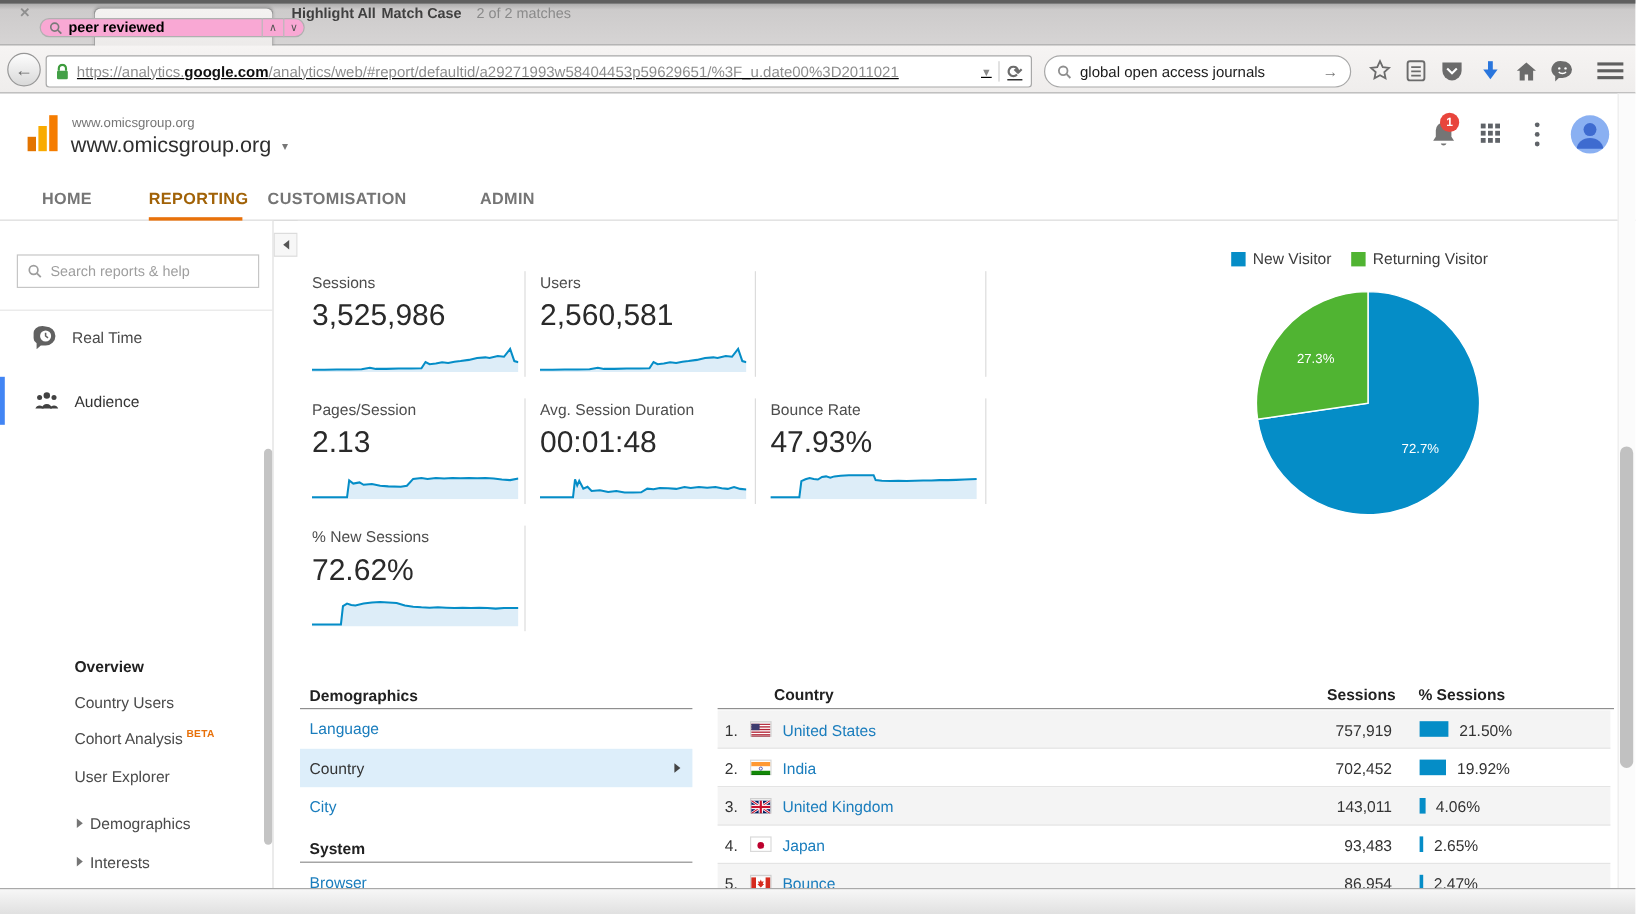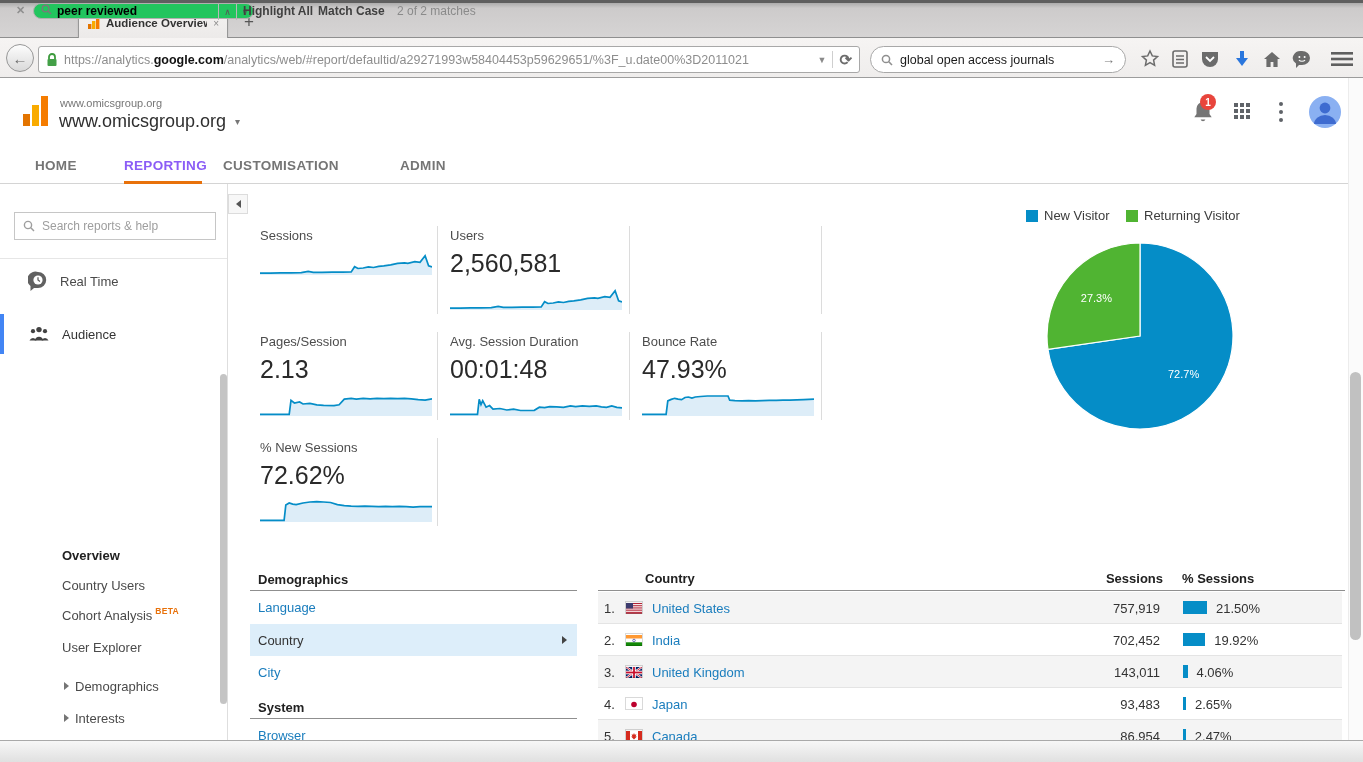--- a/index.html
+++ b/index.html
@@ -17,21 +17,21 @@
   .tab-title { font-size:11.5px; font-weight:700; color:#333; white-space:nowrap; overflow:hidden; flex:1; }
   .tab-close { color:#8a8a8a; font-size:10px; }
   .newtab { left:238px; top:11px; width:22px; height:22px; color:#565656; font-size:17px; text-align:center; line-height:22px; }
 
   .toolbar { left:0; top:38px; width:1363px; height:40px; background:linear-gradient(#f6f4f3,#efedec);
     border-bottom:1px solid #9c9c9c; }
   .back-btn { left:6px; top:44px; width:28px; height:28px; border-radius:50%;
     background:linear-gradient(#fdfdfd,#d9d9d9); border:1px solid #979797;
     display:flex; align-items:center; justify-content:center; color:#6a6a6a; font-size:15px; font-weight:700; }
   .urlbar { left:38px; top:46px; width:822px; height:27px; background:#fff; border:1px solid #a8a8a8;
-    border-radius:3px; display:flex; align-items:center; padding:0 7px; gap:6px; }
+    border-radius:3px; display:flex; align-items:center; padding:0 7px; gap:6px;text-decoration:underline; }
   .url-text { font-size:12.5px; white-space:nowrap; overflow:hidden; flex:1; color:#8d8d8d; }
   .url-text .domain { color:#111; font-weight:700; }
   .url-caret { color:#8a8a8a; font-size:9px; }
   .url-sep { width:1px; height:17px; background:#cfcfcf; }
   .reload { color:#6d6d6d; font-size:15px; font-weight:700; }
   .searchbox { left:870px; top:46px; width:256px; height:27px; background:#fff; border:1px solid #a8a8a8;
     border-radius:14px; display:flex; align-items:center; padding:0 10px; gap:7px; }
   .searchbox .q { font-size:12.5px; color:#1a1a1a; flex:1; white-space:nowrap; overflow:hidden; }
   .searchbox .go { color:#7a7a7a; font-size:13px; }
   .tool-icon { top:47px; width:24px; height:24px; display:flex; align-items:center; justify-content:center; }
@@ -48,21 +48,21 @@
   .apps-grid { left:1234px; top:103px; width:20px; height:20px; display:grid;
     grid-template-columns:repeat(3,4px); grid-template-rows:repeat(3,4px); gap:2px; }
   .apps-grid i { background:#5f6368; }
   .dots { left:1279px; top:102px; width:4px; }
   .dots i { display:block; width:4px; height:4px; border-radius:50%; background:#5f6368; margin-bottom:4px; }
   .avatar { left:1309px; top:96px; width:32px; height:32px; border-radius:50%; background:#8ab0f2; overflow:hidden; }
 
   
   .ga-nav { left:0; top:145px; width:1363px; height:39px; background:#fff; border-bottom:1px solid #d4d4d4; }
   .nav-item { top:152px; height:28px; line-height:28px; font-size:13.5px; font-weight:700; color:#757575; letter-spacing:.3px; }
-  .nav-item.active { color:#8b5cf6; }
+  .nav-item.active { color:#a16207; }
   .nav-underline { top:181px; height:3px; background:#e8710a; }
 
   
   .sidebar { left:0; top:184px; width:228px; height:556px; background:#fff; border-right:1px solid #dedede; overflow:hidden; }
   .sb-search { position:absolute; left:14px; top:28px; width:202px; height:28px; border:1px solid #c6c6c6;
     display:flex; align-items:center; padding:0 8px; gap:7px; background:#fff; }
   .sb-search input { border:none; outline:none; width:150px; font-size:12px; color:#444;
     font-family:"Liberation Sans",sans-serif; }
   .sb-search input::placeholder { color:#9e9e9e; }
   .sb-divider { position:absolute; left:0; top:74px; width:228px; height:1px; background:#e6e6e6; }
@@ -115,22 +115,22 @@
   .t-pct { position:absolute; top:9px; }
 
   
   .page-scroll-track { left:1348px; top:78px; width:15px; height:662px; background:#fbfbfb; border-left:1px solid #ececec; }
   .page-scroll-thumb { left:1350px; top:372px; width:11px; height:268px; border-radius:6px; background:#c1c1c1; }
 
   
   .findbar { left:0; top:740px; width:1363px; height:22px; background:linear-gradient(#f7f7f7,#e0e0e0);
     border-top:1px solid #a9a9a9; }
   .fb-close { left:16px; top:4px; color:#8f8f8f; font-size:11px; font-weight:700; }
-  .fb-pill { left:33px; top:3px; width:221px; height:16px; background:#22c55e; border:1px solid #b0b0b0;
-    border-radius:9px; display:flex; padding-left:7px; }
+  .fb-pill { left:33px; top:15px; width:221px; height:16px; background:#f9a8d4; border:1px solid #b0b0b0;
+    border-radius:9px; display:flex; align-items:center; padding-left:7px; }
   .fb-pill input { border:none; outline:none; width:118px; font-size:12px; font-weight:700; color:#000;
     font-family:"Liberation Sans",sans-serif; margin-left:5px; background:transparent; }
   .fb-seg { margin-left:auto; display:flex; height:16px; border-left:1px solid #b9b9b9; }
   .fb-seg span { width:17px; text-align:center; font-size:9px; color:#555; line-height:16px; }
   .fb-seg span + span { border-left:1px solid #b9b9b9; }
   .fb-btn { top:4px; font-size:12px; font-weight:700; color:#404040; }
   .fb-matches { left:397px; top:4px; font-size:12px; color:#8a8a8a; }
 </style>
 </head>
 <body>
@@ -320,20 +320,21 @@
   <div class="sb-scroll"></div>
 </div>
 <div class="abs collapse-btn">
     <span class="tri"></span>
   </div>
 
 <div class="abs main">
 
   <div class="card" style="left:12px; top:44px">
     <div class="lbl">Sessions</div>
+    <div class="val">3,525,986</div>
     <svg class="spark" width="172" height="26">
         <path d="M0.0,24.2 L10.3,24.2 L20.6,23.9 L31.0,23.9 L41.3,23.7 L48.2,22.4 L53.3,23.4 L61.9,23.4 L72.2,23.1 L82.6,23.1 L91.2,22.9 L94.6,17.7 L98.0,19.5 L103.2,19.0 L108.4,17.9 L113.5,18.5 L118.7,17.4 L123.8,16.9 L130.7,15.9 L137.6,14.3 L144.5,13.8 L147.9,14.3 L154.8,12.7 L160.0,13.3 L165.1,6.8 L168.6,16.9 L172.0,17.9 L172,26 L0,26 Z" fill="#ddedf8"></path>
         <path d="M0.0,24.2 L10.3,24.2 L20.6,23.9 L31.0,23.9 L41.3,23.7 L48.2,22.4 L53.3,23.4 L61.9,23.4 L72.2,23.1 L82.6,23.1 L91.2,22.9 L94.6,17.7 L98.0,19.5 L103.2,19.0 L108.4,17.9 L113.5,18.5 L118.7,17.4 L123.8,16.9 L130.7,15.9 L137.6,14.3 L144.5,13.8 L147.9,14.3 L154.8,12.7 L160.0,13.3 L165.1,6.8 L168.6,16.9 L172.0,17.9" fill="none" stroke="#058dc7" stroke-width="1.7"></path>
       </svg>
   </div>
   <div class="card" style="left:202px; top:44px">
     <div class="lbl">Users</div>
     <div class="val">2,560,581</div>
     <svg class="spark" width="172" height="26">
         <path d="M0.0,24.2 L10.3,24.2 L20.6,23.9 L31.0,23.9 L41.3,23.7 L48.2,22.4 L53.3,23.4 L61.9,23.4 L72.2,23.1 L82.6,23.1 L91.2,22.9 L94.6,17.7 L98.0,19.5 L103.2,19.0 L108.4,17.9 L113.5,18.5 L118.7,17.4 L123.8,16.9 L130.7,15.9 L137.6,14.3 L144.5,13.8 L147.9,14.3 L154.8,12.7 L160.0,13.3 L165.1,6.8 L168.6,16.9 L172.0,17.9 L172,26 L0,26 Z" fill="#ddedf8"></path>
@@ -477,21 +478,21 @@
           <span class="t-pct" style="left:597.0px">2.65%</span>
         </div>
         <div class="t-row odd" style="top: 151px;">
           <span class="t-rank">5.</span>
           <span class="t-flag"><svg width="16" height="11" viewBox="0 0 16 11">
               <rect width="16" height="11" fill="#fff"></rect>
               <rect width="4" height="11" fill="#d52b1e"></rect>
               <rect x="12" width="4" height="11" fill="#d52b1e"></rect>
               <path d="M8,2 L8.8,3.8 L10.4,3.3 L9.6,5.6 L10.9,5.6 L8,8.6 L5.1,5.6 L6.4,5.6 L5.6,3.3 L7.2,3.8 Z" fill="#d52b1e"></path>
             </svg></span>
-          <a class="t-name">Canada</a>
+          <a class="t-name">Bounce</a>
           <span class="t-sess">86,954</span>
           <span class="t-bar" style="width:2.8px"></span>
           <span class="t-pct" style="left:596.8px">2.47%</span>
         </div>
       </div>
   </div>
 </div>
 
 <div class="abs page-scroll-track"></div>
 <div class="abs page-scroll-thumb"></div>

